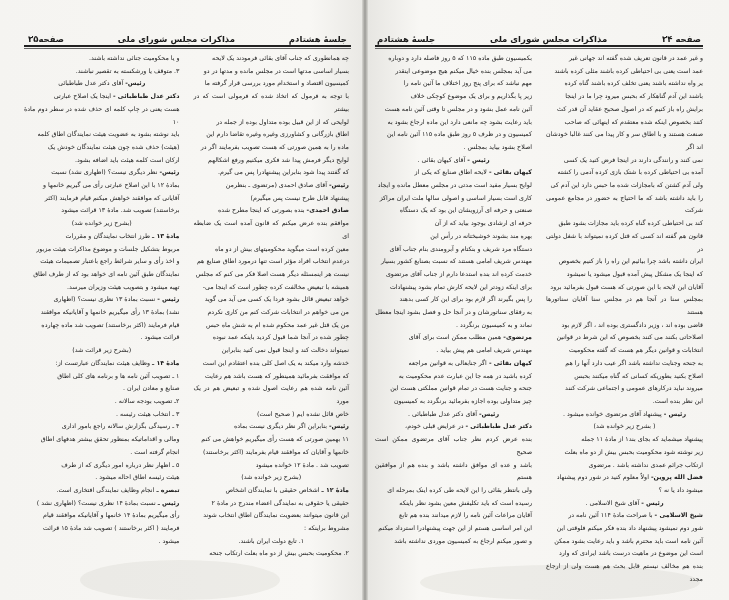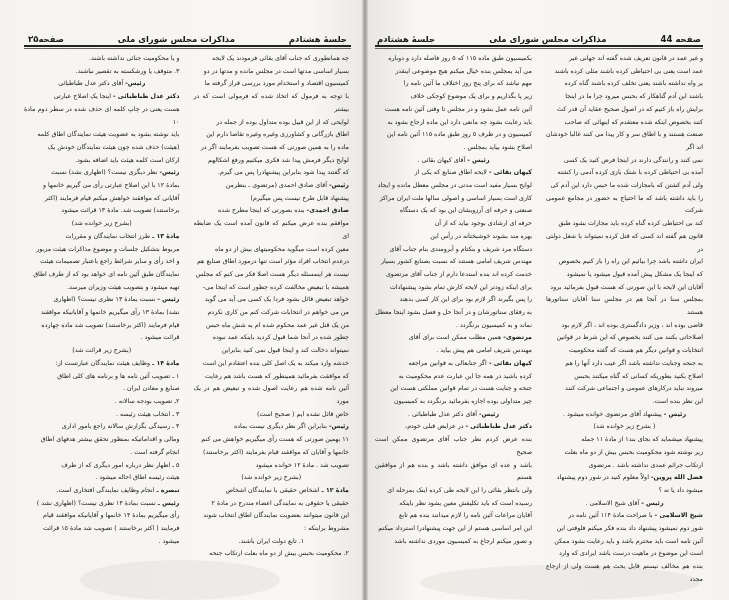--- a/index.html
+++ b/index.html
@@ -117,21 +117,21 @@
           <p><span class="sp">رئیس ـ</span> نسبت بمادهٔ ۱۴ نظری نیست؟ (اظهاری نشد )</p>
           <p>رأی میگیریم بمادهٔ ۱۴ خانمها و آقایانیکه موافقند قیام</p>
           <p>فرمایند ( اکثر برخاستند ) تصویب شد مادهٔ ۱۵ قرائت</p>
           <p>میشود .</p>
         </div>
     </div>
   </div>
 
   <div class="page page-right">
     <div class="header">
-      <span>صفحه 44</span>
+      <span>صفحه ۳۴</span>
       <span>مذاکرات مجلس شورای ملی</span>
       <span>جلسهٔ هشتادم</span>
     </div>
     <div class="header-rule"></div>
     <div class="header-rule2"></div>
     <div class="cols">
       <div class="col">
           <p>و غیر عمد در قانون تعریف شده گفته اند جهانی غیر</p>
           <p>عمد است یعنی بی احتیاطی کرده باشند مثلی کرده باشند</p>
           <p>یر واه نداشته باشند یعنی تخلف کرده باشند گناه کرده</p>

